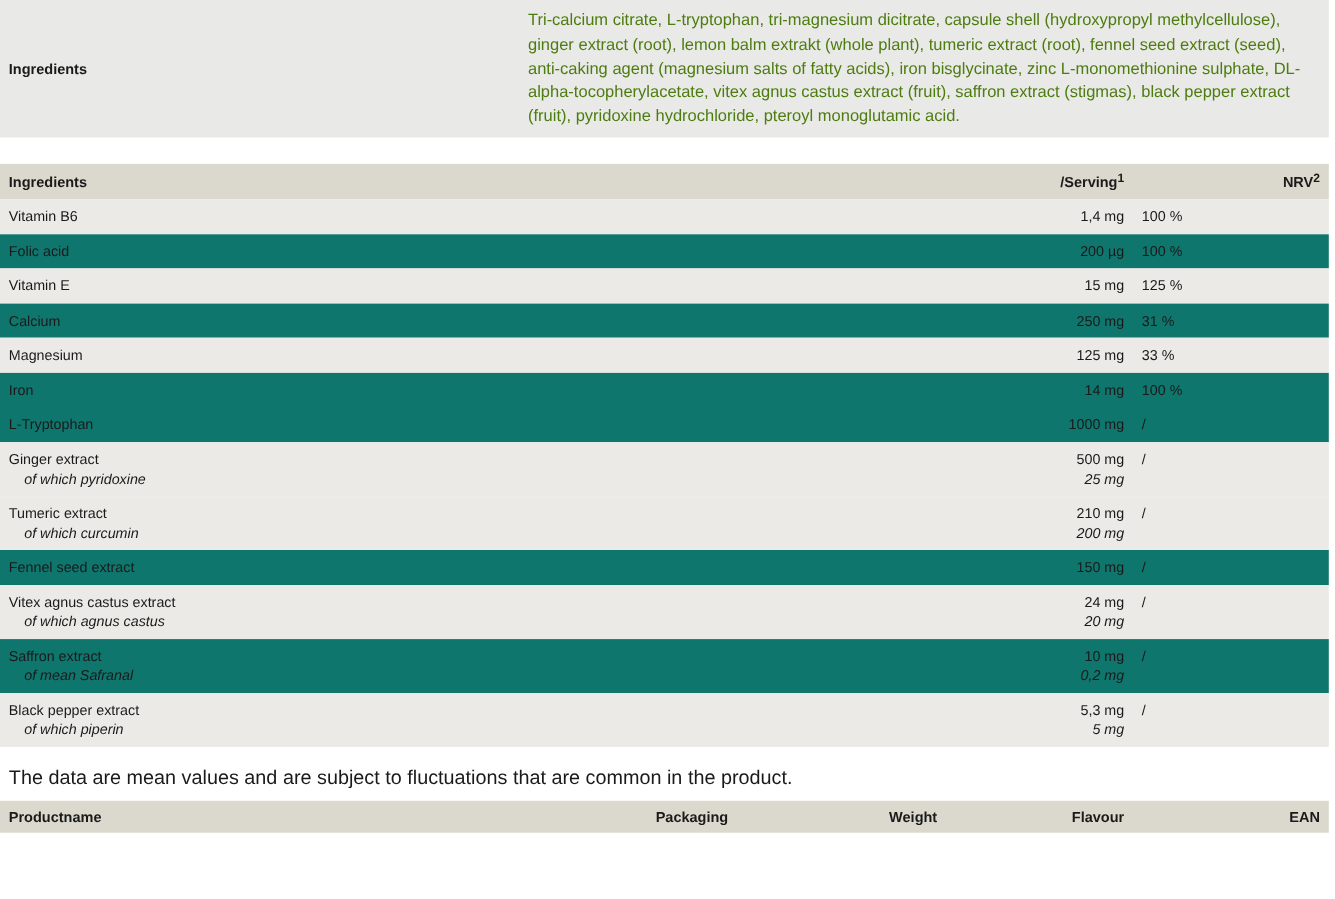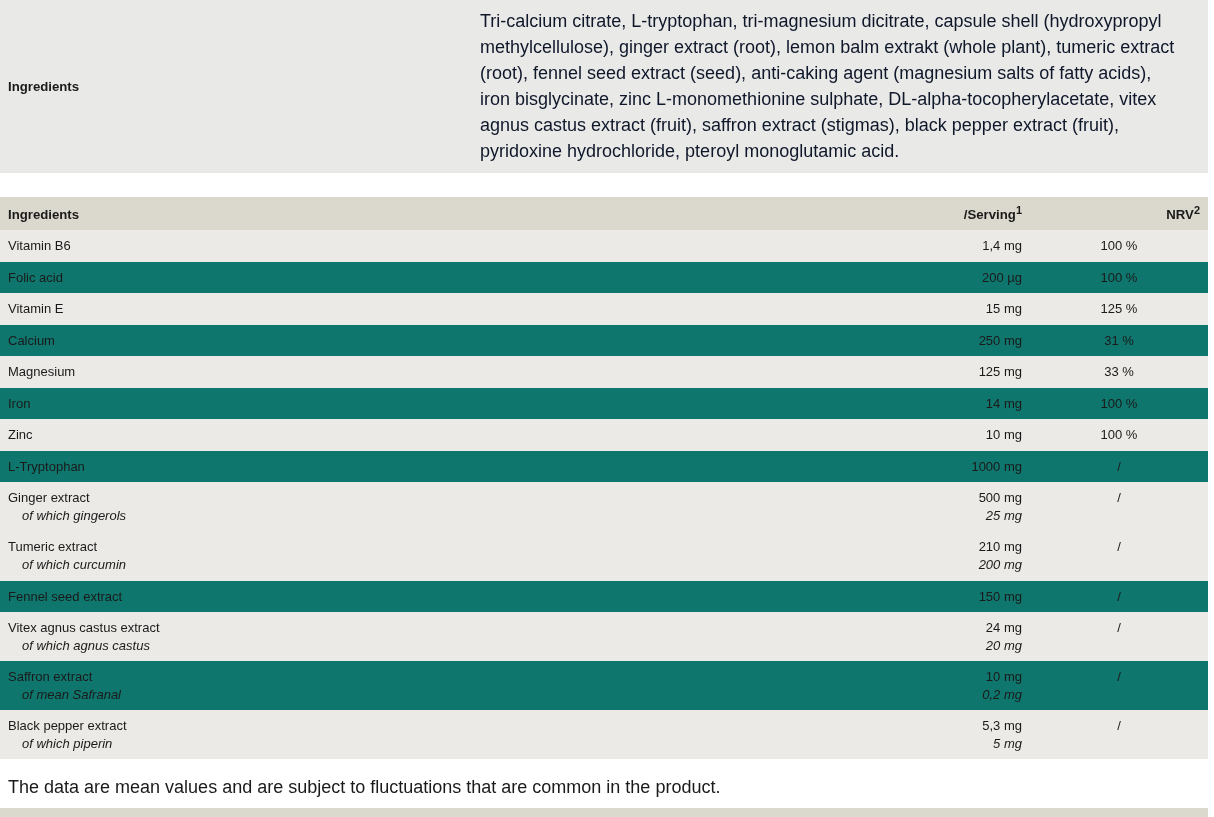--- a/index.html
+++ b/index.html
@@ -37,22 +37,22 @@
     font-size: 13.2px;
     display: flex;
     align-items: center;
     line-height: 1.45;
   }
   .ingredients-text {
     flex: 1 1 auto;
     box-sizing: border-box;
     padding: 0 24px 0 0;
     line-height: 1.45;
-    font-size: 18px;
-    color: #0f172a;
+    font-size: 15px;
+    color: #4d7c0f;
   }
 
   
   .spacer-lg { height: 24px; }
   table.nutri {
     width: 1208px;
     border-collapse: collapse;
     table-layout: fixed;
   }
   table.nutri th {
@@ -65,21 +65,21 @@
   }
   table.nutri th.num { text-align: right; }
   table.nutri th.nrv { text-align: right; padding-right: 8px; }
   table.nutri td {
     padding: 7px 8px 7px 8px;
     font-size: 13px;
     vertical-align: top;
     line-height: 1.35;
   }
   table.nutri td.num { text-align: right; }
-  table.nutri td.nrv { text-align: center; padding-right: 8px; }
+  table.nutri td.nrv { text-align: left; padding-right: 8px; }
   table.nutri tr.odd td { background: #eceae6; }
   table.nutri tr.even td { background: #0f766e; }
   .subline {
     display: block;
     font-style: italic;
     padding-left: 14px;
   }
   .subline.num { padding-left: 0; }
   .nrv-mid { vertical-align: middle; }
 
@@ -160,32 +160,27 @@
         <tr class="odd">
           <td><span>Magnesium</span></td>
           <td class="num"><span>125 mg</span></td>
           <td class="nrv">33 %</td>
         </tr>
         <tr class="even">
           <td><span>Iron</span></td>
           <td class="num"><span>14 mg</span></td>
           <td class="nrv">100 %</td>
         </tr>
-        <tr class="odd">
-          <td><span>Zinc</span></td>
-          <td class="num"><span>10 mg</span></td>
-          <td class="nrv">100 %</td>
-        </tr>
         <tr class="even">
           <td><span>L-Tryptophan</span></td>
           <td class="num"><span>1000 mg</span></td>
           <td class="nrv">/</td>
         </tr>
         <tr class="odd">
-          <td><span>Ginger extract</span><span class="subline">of which gingerols</span></td>
+          <td><span>Ginger extract</span><span class="subline">of which pyridoxine</span></td>
           <td class="num"><span>500 mg</span><span class="subline num">25 mg</span></td>
           <td class="nrv nrv-mid">/</td>
         </tr>
         <tr class="odd">
           <td><span>Tumeric extract</span><span class="subline">of which curcumin</span></td>
           <td class="num"><span>210 mg</span><span class="subline num">200 mg</span></td>
           <td class="nrv nrv-mid">/</td>
         </tr>
         <tr class="even">
           <td><span>Fennel seed extract</span></td>

